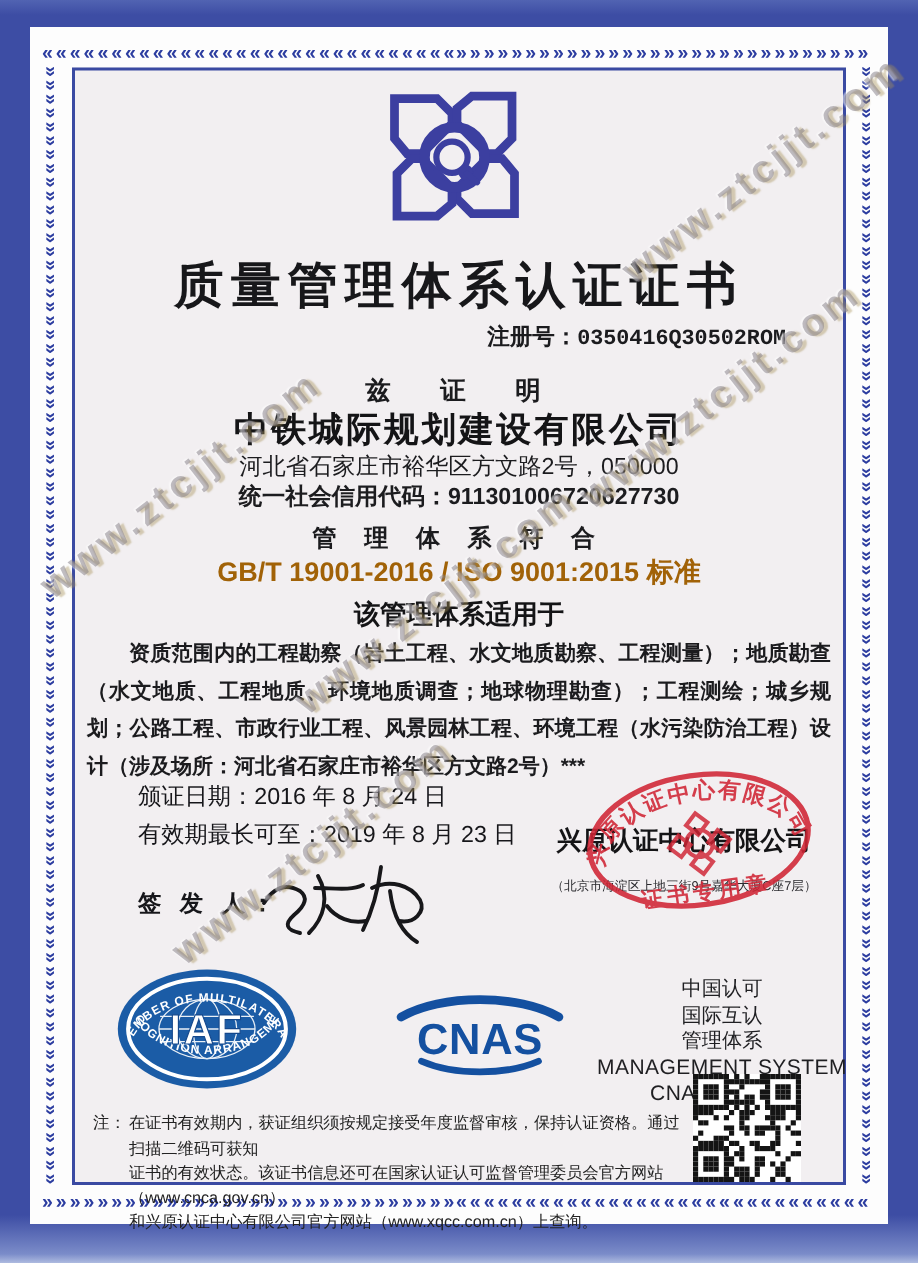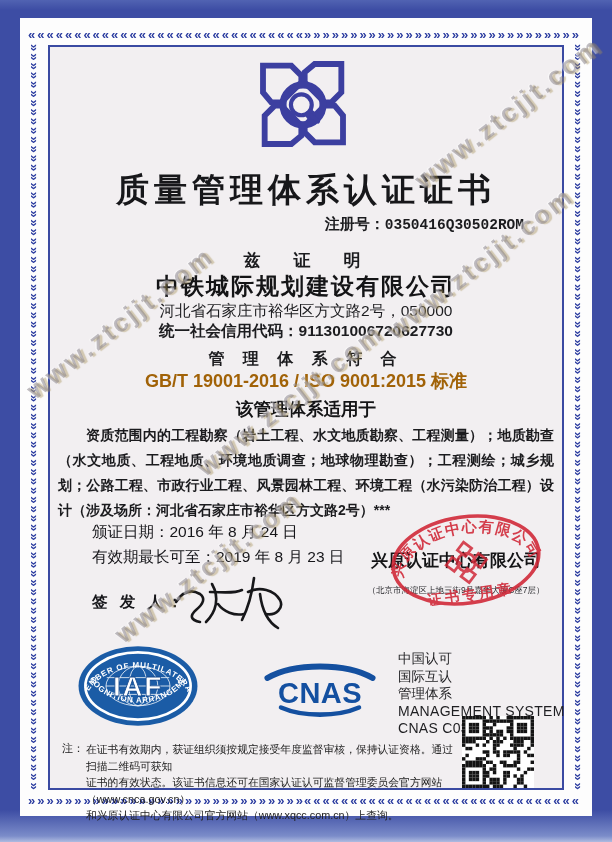--- a/index.html
+++ b/index.html
@@ -37,21 +37,21 @@
          text-align:justify;text-indent:2em;color:#1b1b1e;}
   .dates{left:92px;top:519px;font-size:15.5px;font-weight:normal;line-height:25px;color:#16161a;}
   .signer{left:92px;top:592px;font-size:15.5px;font-weight:bold;letter-spacing:4px;color:#16161a;}
   .signature{left:168px;top:568px;width:120px;height:62px;}
   .issuer-name{left:346px;width:220px;top:549px;text-align:center;font-size:17px;
                font-weight:bold;color:#141416;}
   .issuer-addr{left:336px;width:240px;top:585px;text-align:center;font-size:8.5px;color:#2a2a2e;}
   .stamp{left:385px;top:512px;width:162px;height:96px;transform:rotate(-8deg);opacity:.88;}
   .iaf{left:77px;top:644px;width:122px;height:84px;}
   .cnas{left:252px;top:652px;width:136px;height:72px;}
-  .accred-text{left:398px;top:650px;font-size:13.5px;line-height:17.5px;color:#1f1f22;}
+  .accred-text{left:398px;top:650px;font-size:13.5px;line-height:17.5px;color:#1f1f22;text-align:center;}
   .accred-text .en{font-size:14px;letter-spacing:.3px;}
   .note-label{left:62px;top:741px;font-size:11px;color:#222;}
   .note{left:86px;top:741px;width:368px;font-size:10.8px;line-height:16.5px;color:#222;}
   .qr{left:462px;top:716px;width:72px;height:72px;}
   
   .wm{position:absolute;font-size:26px;font-weight:bold;letter-spacing:3px;white-space:nowrap;
       color:rgba(125,120,128,.48);
       text-shadow:2px 2px 1px rgba(168,146,88,.42),-1px -1px 1px rgba(255,255,255,.55);
       transform:rotate(-38deg);transform-origin:left center;pointer-events:none;}
 </style>

